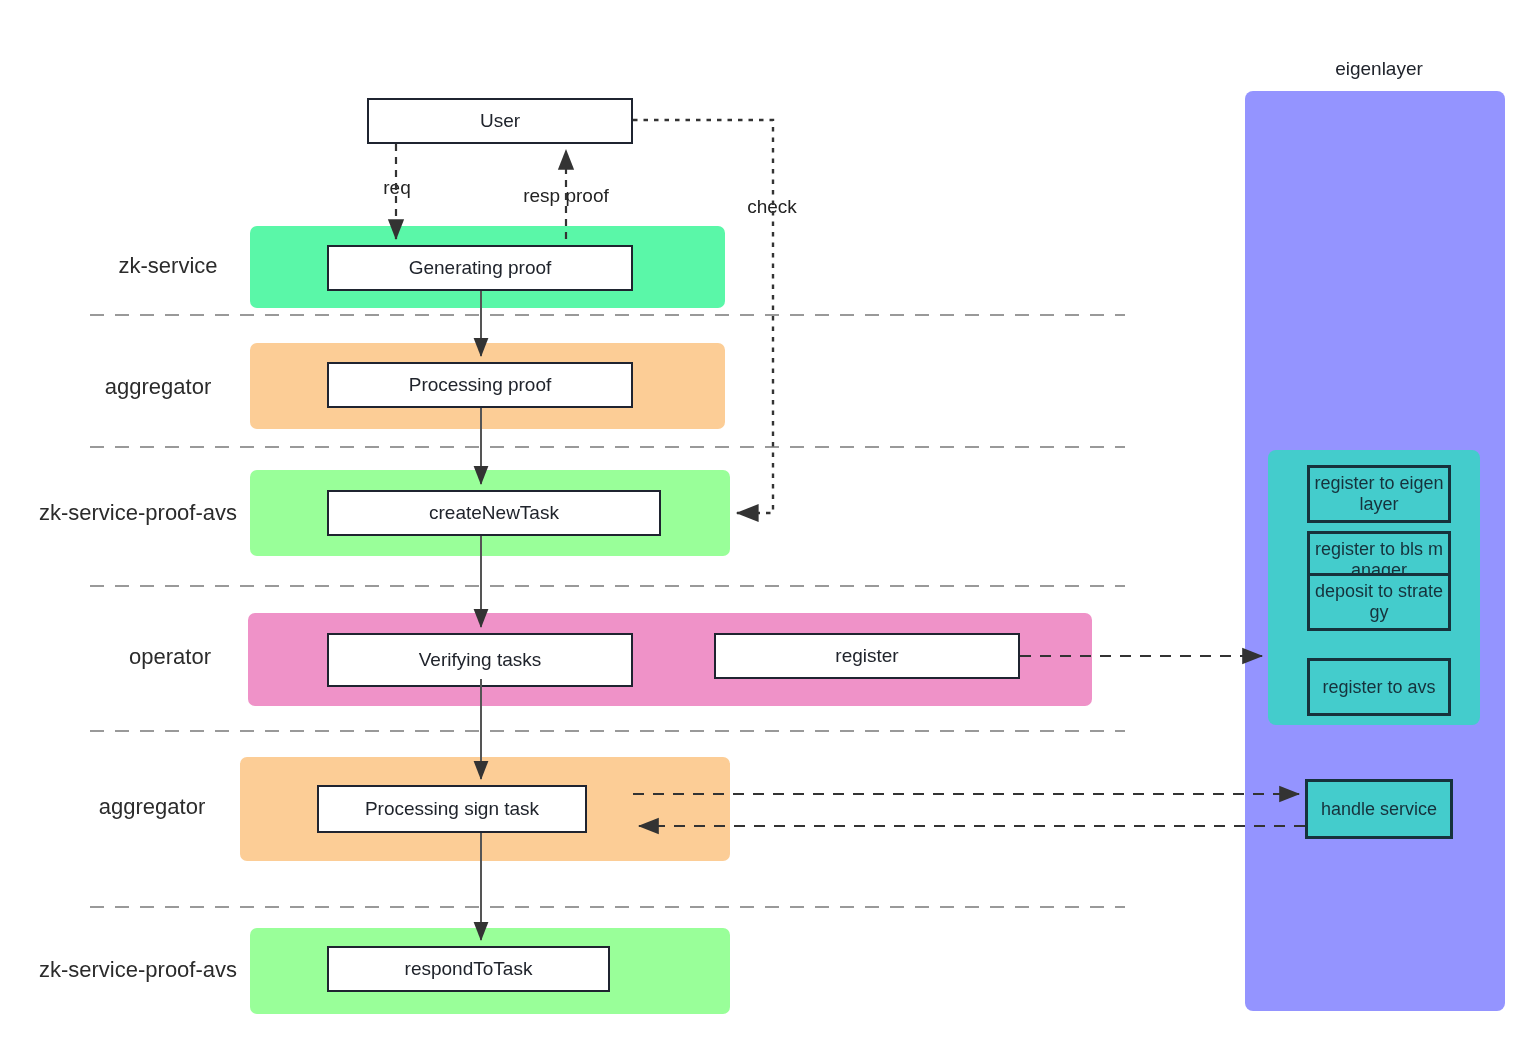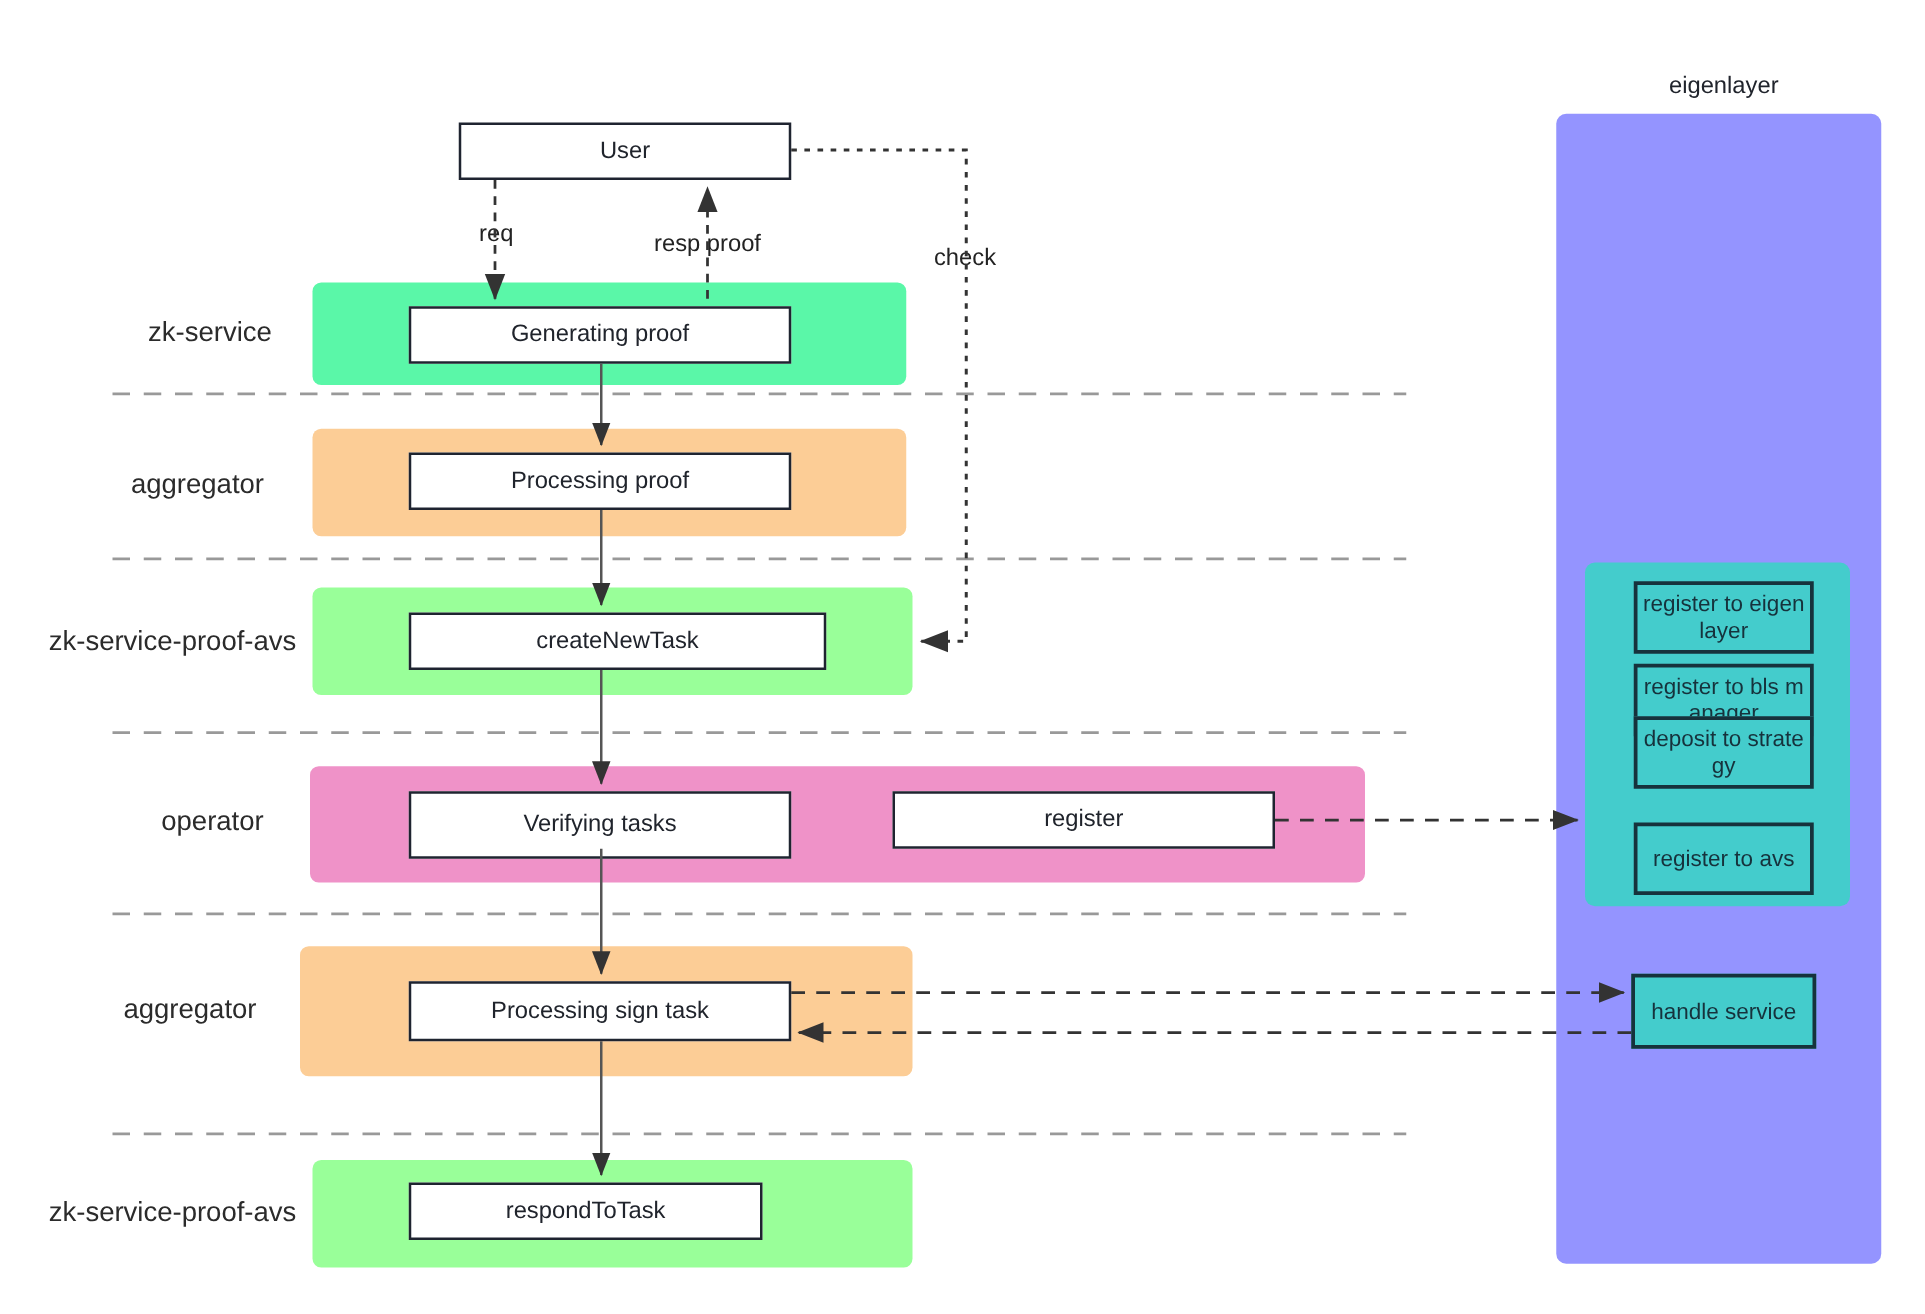--- a/index.html
+++ b/index.html
@@ -133,21 +133,21 @@
   <div class="eignode" style="left:1307px;top:573px;width:144px;height:58px;background:#44CCCC;">deposit to strategy</div>
   <div class="eignode" style="left:1307px;top:658px;width:144px;height:58px;background:#44CCCC;">register to avs</div>
   <div class="eignode" style="left:1305px;top:779px;width:148px;height:60px;background:#44CCCC;">handle service</div>
 
   <div class="node" style="left:327px;top:98px;width:266px;height:46px;margin-left:40px;">User</div>
   <div class="node" style="left:327px;top:245px;width:306px;height:46px;">Generating proof</div>
   <div class="node" style="left:327px;top:362px;width:306px;height:46px;">Processing proof</div>
   <div class="node" style="left:327px;top:490px;width:334px;height:46px;">createNewTask</div>
   <div class="node" style="left:327px;top:633px;width:306px;height:54px;">Verifying tasks</div>
   <div class="node" style="left:714px;top:633px;width:306px;height:46px;">register</div>
-  <div class="node" style="left:327px;top:785px;width:306px;height:48px;">Processing sign task</div>
+  <div class="node" style="left:317px;top:785px;width:270px;height:48px;">Processing sign task</div>
   <div class="node" style="left:327px;top:946px;width:283px;height:46px;">respondToTask</div>
 
   <svg class="layer over" viewBox="0 0 1540 1051">
     <defs>
       <marker id="arrowA" markerWidth="12" markerHeight="12" refX="9" refY="4.2" orient="auto" markerUnits="strokeWidth">
         <path d="M0,0.5 L9.5,4.2 L0,7.9 Z" fill="#333333"></path>
       </marker>
     </defs>
 
     <g>

